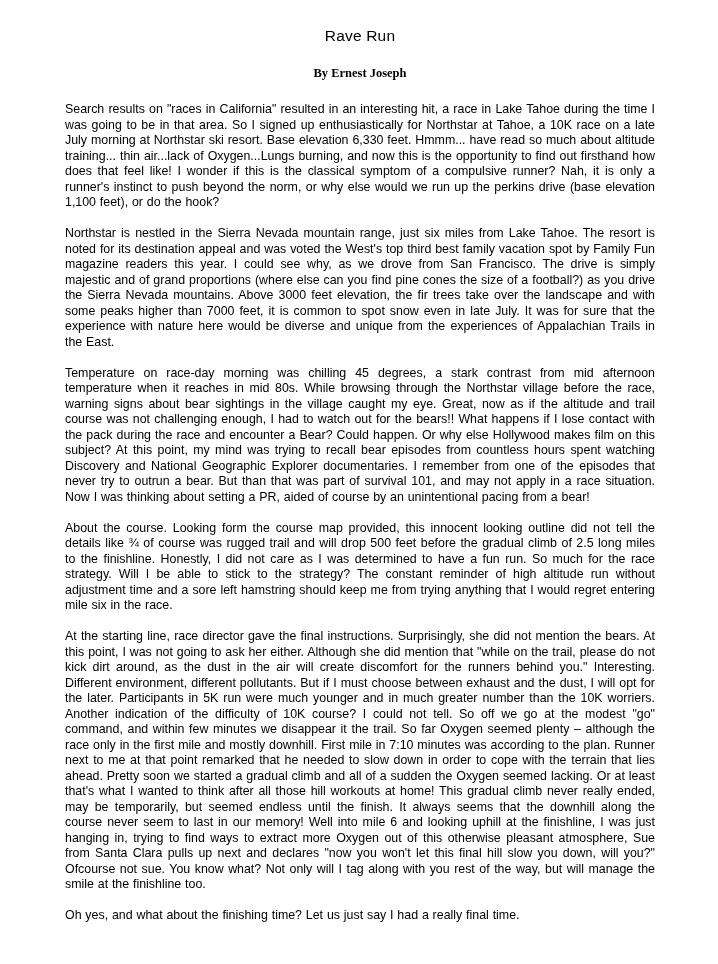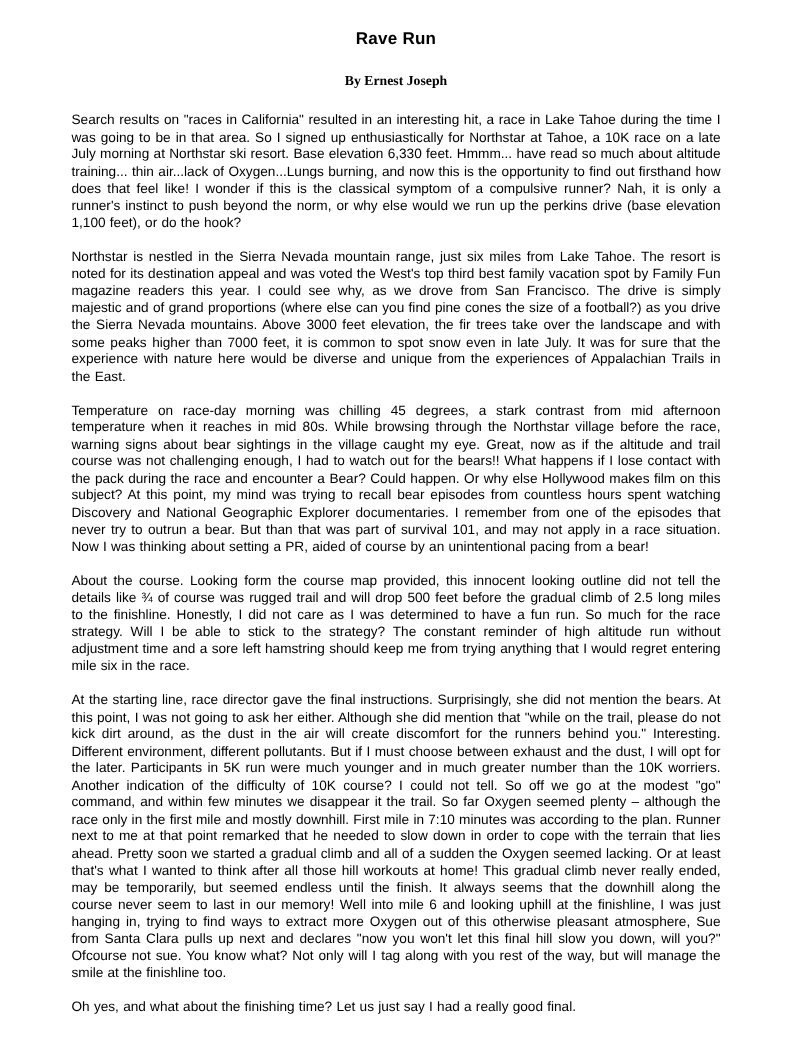--- a/index.html
+++ b/index.html
@@ -18,21 +18,21 @@
     box-sizing: border-box;
     width: 718px;
     height: 964px;
     padding: 27px 63px 0 65px;
     background: #ffffff;
   }
   .doc-title {
     margin: 0;
     font-family: "Liberation Sans", sans-serif;
     font-size: 15.5px;
-    font-weight: bold;
+    font-weight: normal;
     text-align: center;
     letter-spacing: 0.2px;
     color: #000000;
   }
   .doc-byline {
     margin: 21px 0 0 0;
     font-family: "Liberation Serif", serif;
     font-weight: 600;
     font-size: 12.5px;
     text-align: center;
@@ -59,15 +59,15 @@
   <h1 class="doc-title">Rave Run</h1>
 
   <div class="doc-byline">By Ernest Joseph</div>
 
   <div class="doc-body">
     <p>Search results on "races in California" resulted in an interesting hit, a race in Lake Tahoe during the time I was going to be in that area.  So I signed up enthusiastically for Northstar at Tahoe, a 10K race on a late July morning at Northstar ski  resort. Base elevation 6,330 feet. Hmmm... have read so much about altitude training... thin air...lack of Oxygen...Lungs burning, and now this is the opportunity to find out firsthand how does that feel like! I wonder if this is the classical symptom of a compulsive runner? Nah, it is only a runner's instinct to push beyond the norm, or why else would we run up the perkins drive (base elevation 1,100 feet), or do the hook?</p>
     <p>Northstar is nestled in the Sierra Nevada mountain range, just six miles from Lake Tahoe. The resort is noted for its destination appeal and was voted the West's top third best family vacation spot by Family Fun magazine readers this year. I could see why, as we drove from San Francisco.  The drive is simply majestic and of grand proportions (where else can you find pine cones the size of a football?) as you drive the Sierra Nevada mountains. Above 3000 feet elevation, the fir trees take over the landscape and with some peaks  higher than 7000 feet, it is common to spot snow even in late July. It was for sure that the experience with nature here would be diverse and unique from the experiences of Appalachian Trails in the East.</p>
     <p>Temperature on race-day morning was chilling 45 degrees, a stark contrast from mid afternoon temperature when it reaches in mid 80s. While browsing through the Northstar village before the race, warning signs about bear sightings in the village caught my eye. Great, now as if the altitude and trail course was not challenging enough, I had to watch out for the bears!! What happens if I lose contact with the pack during the race and encounter a Bear? Could happen. Or why else Hollywood makes film on this subject? At this point, my mind was trying to recall bear episodes from countless hours spent watching Discovery and  National Geographic Explorer documentaries. I remember from one of the episodes that never try to outrun a bear. But than that was part of survival 101, and may not apply in a race situation. Now I was thinking about setting a PR, aided of course by an unintentional pacing from a bear!</p>
     <p>About the course. Looking form the course map provided, this innocent looking outline did not tell the details like ¾ of course was rugged trail and will drop 500 feet before the gradual climb of 2.5 long miles to the finishline. Honestly, I did not care as I was determined to have a fun run. So much for the race strategy.  Will I be able to stick to the strategy?  The constant reminder of high altitude run without adjustment time and a sore left hamstring should keep me from trying anything that I would regret entering mile six in the race.</p>
     <p>At the starting line, race director gave the final instructions. Surprisingly, she did not mention the bears.  At this point, I was not going to ask her either. Although she did mention that "while on the trail, please do not kick dirt around, as the dust in the air will create discomfort for the runners behind you." Interesting. Different environment, different pollutants. But if I must choose between exhaust and the dust, I will opt for the later. Participants in 5K run were much younger and in much greater number than the 10K worriers. Another indication of the difficulty of 10K course? I could not tell. So off we go at the modest "go" command, and within few minutes we disappear it the trail. So far Oxygen seemed plenty – although the race only in the first mile and mostly downhill. First mile in 7:10 minutes was according to the plan. Runner next to me at that point remarked that he needed to slow down in order to cope with the terrain that lies ahead. Pretty soon we started a gradual climb and all of a sudden the Oxygen seemed lacking. Or at least that's what I wanted to think after all those hill workouts at home! This gradual climb never really ended, may be temporarily, but seemed endless until the finish. It always seems that the downhill along the course never seem to last in  our memory! Well into mile 6 and looking uphill at the finishline, I was just hanging in, trying to find ways to extract more Oxygen out of this otherwise pleasant atmosphere, Sue from Santa Clara pulls up next and declares "now you won't let this final hill slow you down, will you?" Ofcourse not sue. You know what? Not only will I tag along with you rest of the way, but will manage the smile at the finishline too.</p>
-    <p>Oh yes, and what about the finishing time? Let us just say I had a really good final.</p>
+    <p>Oh yes, and what about the finishing time? Let us just say I had a really final time.</p>
   </div>
 </div>
 
 </body></html>

